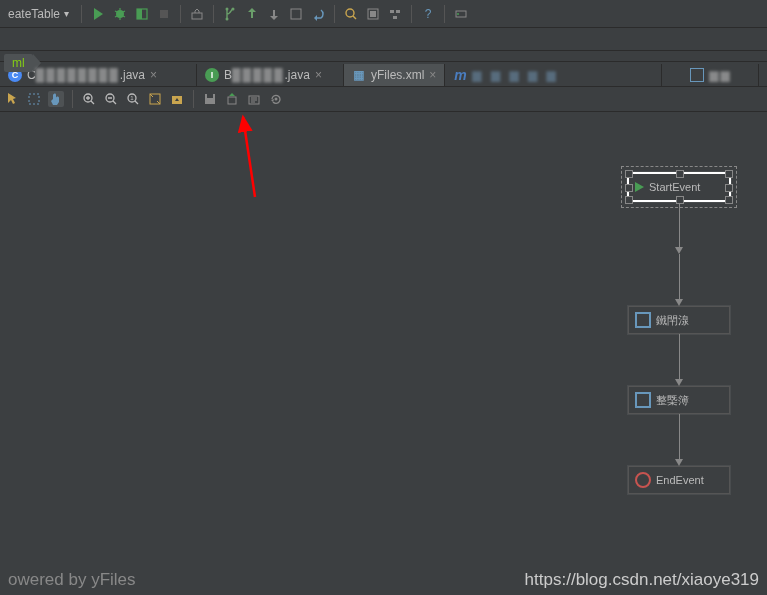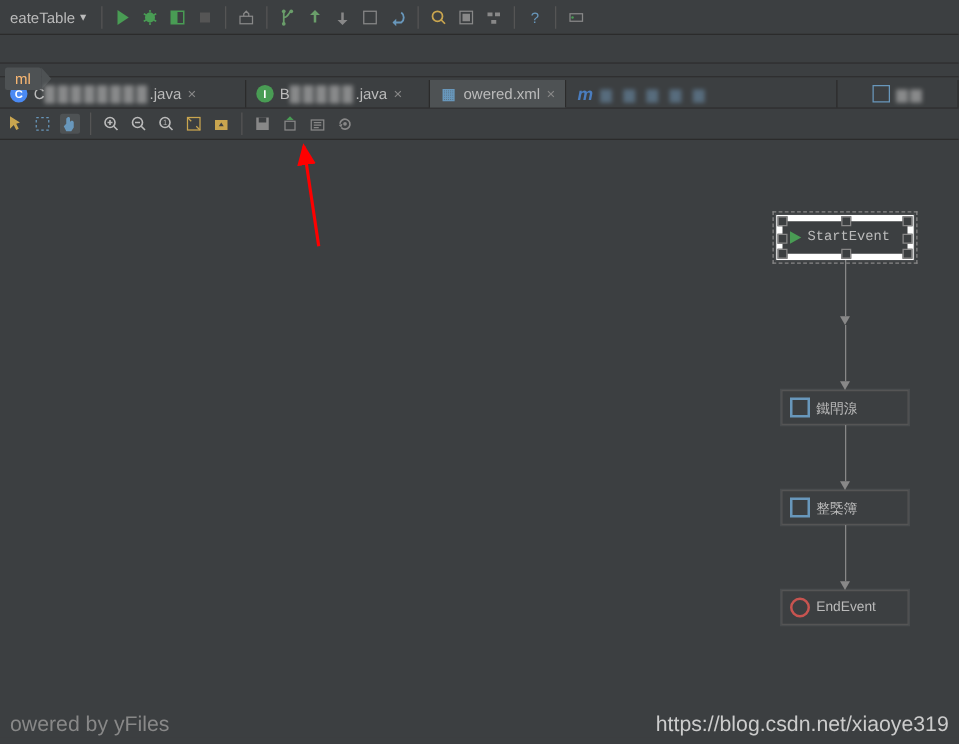--- a/index.html
+++ b/index.html
@@ -4,21 +4,21 @@
 <style>
   html, body { margin: 0; padding: 0; width: 767px; height: 595px; background: #3c3f41; font-family: Arial, sans-serif; font-size: 12px; color: #bbbbbb; overflow: hidden; }
   
   .main-toolbar { height: 27px; background: #3c3f41; border-bottom: 1px solid #2b2b2b; display: flex; align-items: center; padding: 0 4px; gap: 6px; }
   .tb-dropdown { display: flex; align-items: center; color: #bbb; padding: 0 4px; gap: 4px; cursor: pointer; }
   .tb-dropdown::after { content: "▾"; font-size: 10px; }
   .tb-sep { width: 1px; height: 18px; background: #555; margin: 0 2px; }
   .tb-icon { width: 16px; height: 16px; display: flex; align-items: center; justify-content: center; cursor: pointer; }
   
   .breadcrumb { height: 22px; background: #3c3f41; border-bottom: 1px solid #2b2b2b; display: flex; align-items: center; padding: 0 4px; }
-  .bc-item { background: #4e5254; color: #fdba74; padding: 2px 8px; border-radius: 2px; position: relative; margin-top: 48px; }
+  .bc-item { background: #4e5254; color: #84cc16; padding: 2px 8px; border-radius: 2px; position: relative; margin-top: 48px; }
   .bc-item::after { content: ""; position: absolute; right: -8px; top: 0; border-left: 8px solid #4e5254; border-top: 9px solid transparent; border-bottom: 9px solid transparent; }
   
   .tab-bar { height: 24px; background: #3c3f41; display: flex; align-items: flex-end; border-bottom: 1px solid #2b2b2b; }
   .tab { height: 22px; display: flex; align-items: center; padding: 0 8px; gap: 5px; color: #bbb; border-right: 1px solid #2b2b2b; cursor: pointer; }
   .tab.active { background: #4e5254; }
   .tab-close { color: #888; font-size: 12px; cursor: pointer; }
   .tab-icon { width: 14px; height: 14px; border-radius: 50%; display: inline-flex; align-items: center; justify-content: center; font-size: 9px; font-weight: bold; }
   .tab-icon.java { background: #4a8af4; color: white; }
   .tab-icon.green { background: #499c54; color: white; }
   .tab-icon.xml { background: transparent; color: #6897bb; font-size: 12px; border-radius: 0; }
@@ -28,21 +28,21 @@
   
   .editor-toolbar { height: 24px; background: #3c3f41; border-bottom: 1px solid #2b2b2b; display: flex; align-items: center; padding: 0 4px; gap: 6px; }
   .editor-toolbar .tb-icon.sel { background: #4e5254; border-radius: 2px; }
   
   .editor-area { position: relative; height: 478px; background: #3c3f41; }
   
   .arrow-graphic { position: absolute; pointer-events: none; }
   
   .flow { position: absolute; right: 36px; top: 60px; display: flex; flex-direction: column; align-items: center; }
   .node { width: 88px; height: 26px; border: 1px solid #555; background: #3c3f41; display: flex; align-items: center; padding: 0 6px; gap: 5px; box-shadow: 0 0 0 1px rgba(200,200,200,0.1); cursor: pointer; }
-  .node.selected { border: 5px solid #ffffff; position: relative; font-family: Liberation Mono, monospace; }
+  .node.selected { border: 2px solid #ffffff; position: relative; }
   .node.selected::before { content: ""; position: absolute; inset: -8px; border: 1px dashed #888; }
   .node.selected .handle { position: absolute; width: 6px; height: 6px; background: #3c3f41; border: 1px solid #888; }
   .h-tl { top: -4px; left: -4px; } .h-tr { top: -4px; right: -4px; }
   .h-bl { bottom: -4px; left: -4px; } .h-br { bottom: -4px; right: -4px; }
   .h-tm { top: -4px; left: 50%; margin-left: -3px; } .h-bm { bottom: -4px; left: 50%; margin-left: -3px; }
   .h-lm { left: -4px; top: 50%; margin-top: -3px; } .h-rm { right: -4px; top: 50%; margin-top: -3px; }
   .node .n-icon { width: 12px; height: 12px; display: inline-block; }
   .n-icon.play { width: 0; height: 0; border-left: 9px solid #499c54; border-top: 5px solid transparent; border-bottom: 5px solid transparent; }
   .n-icon.box { border: 2px solid #6897bb; }
   .n-icon.stop { border-radius: 50%; border: 2px solid #c75450; }
@@ -171,21 +171,21 @@
     <span><span>C</span><span class="tab-blur" style="letter-spacing:2px;">████████</span><span>.java</span></span>
     <span class="tab-close">×</span>
   </div>
   <div class="tab" style="width:130px;">
     <span class="tab-icon green">I</span>
     <span><span>B</span><span class="tab-blur" style="letter-spacing:2px;">█████</span><span>.java</span></span>
     <span class="tab-close">×</span>
   </div>
   <div class="tab active">
     <span class="tab-icon xml">▦</span>
-    <span>owered.xml</span>
+    <span>yFiles.xml</span>
     <span class="tab-close">×</span>
   </div>
   <div class="tab" style="width:200px;">
     <span class="tab-icon m">m</span>
     <span><span class="tab-blur" style="letter-spacing:3px; color:#6a8aa5;">▆ ▆ ▆ ▆ ▆</span></span>
   </div>
   <div class="tab" style="width:60px; margin-left:20px;">
     <span class="tab-icon sq"></span>
     <span><span class="tab-blur" style="letter-spacing:2px;">▆▆</span></span>
   </div>

